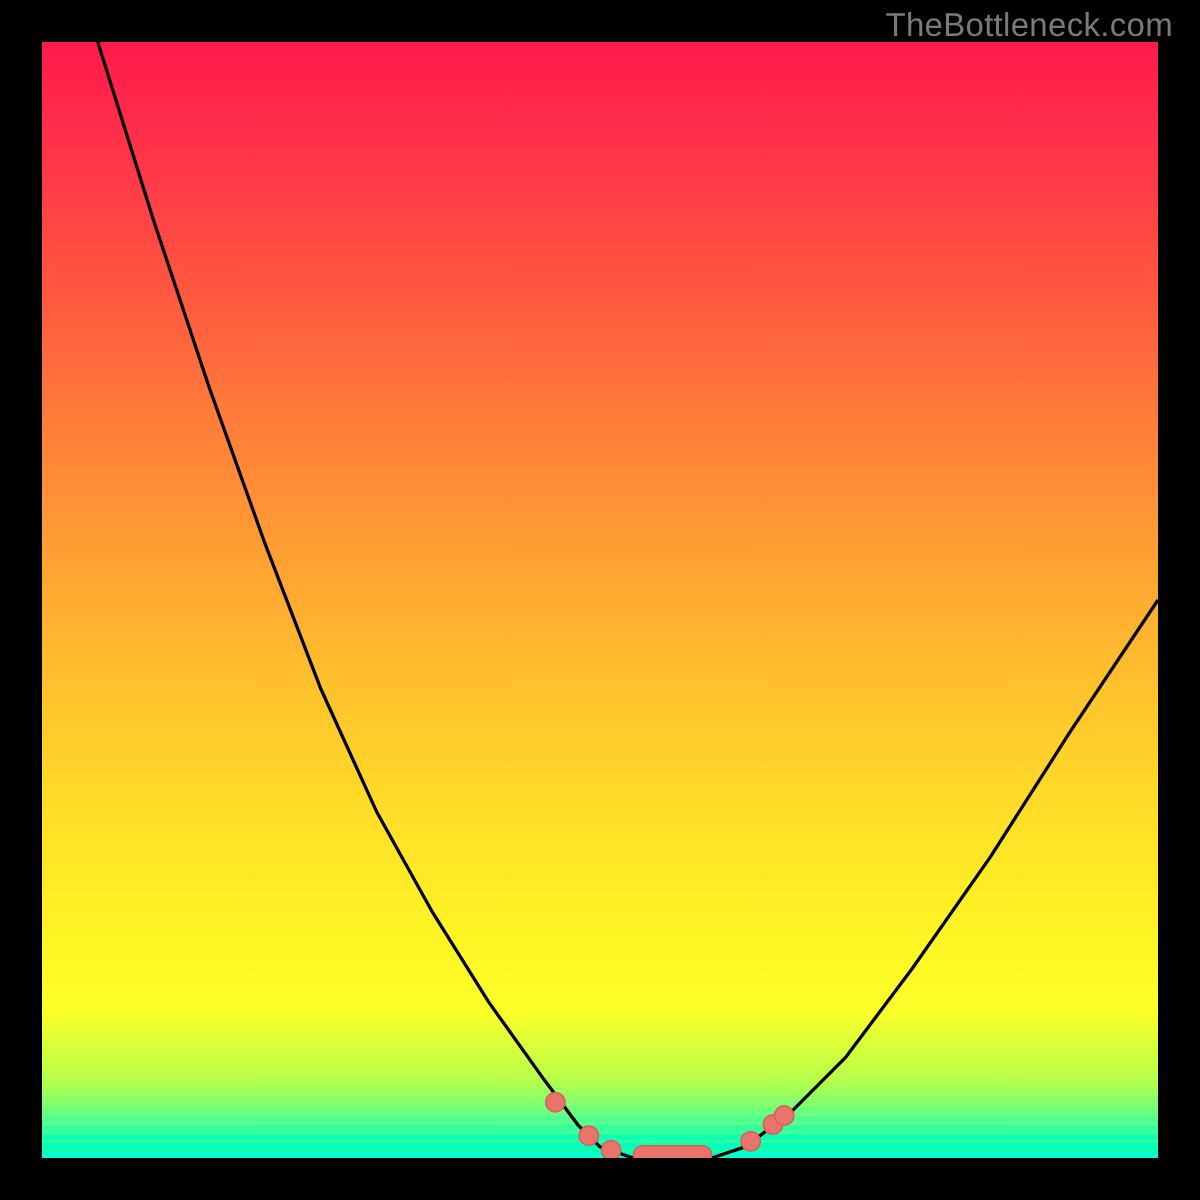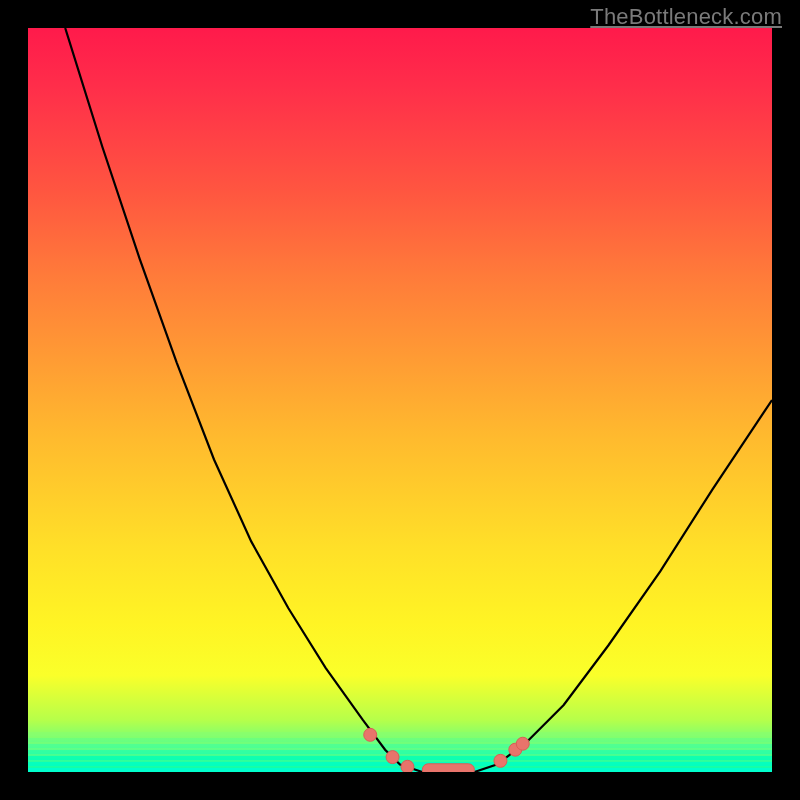--- a/index.html
+++ b/index.html
@@ -49,21 +49,20 @@
   }
   .watermark {
     position: absolute;
     top: 4px;
     right: 18px;
     color: #7a7a7a;
     font-size: 22px;
     font-weight: 500;
     letter-spacing: 0.2px;
     user-select: none;
-    text-decoration: underline;
   }
 </style>
 </head>
 <body>
 
 <div class="frame">
   <div class="gradient"></div>
 
   <div class="green-stripes" style="bottom:36px; background:rgba(130,255,120,0.35);"></div>
   <div class="green-stripes" style="bottom:30px; background:rgba(90,255,140,0.45);"></div>

